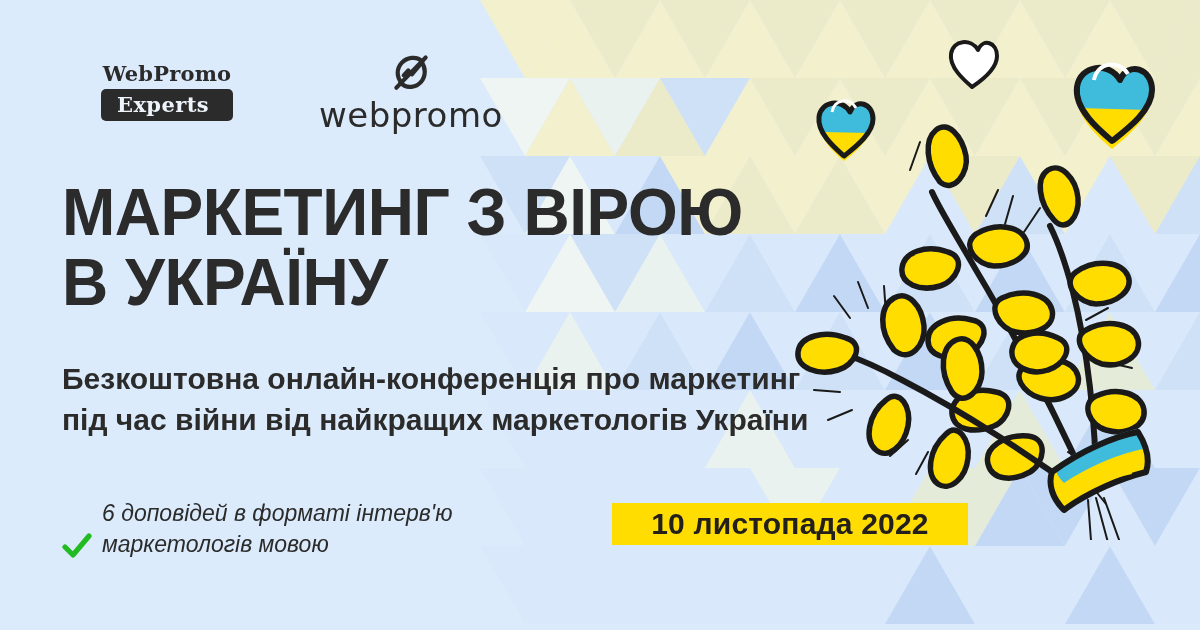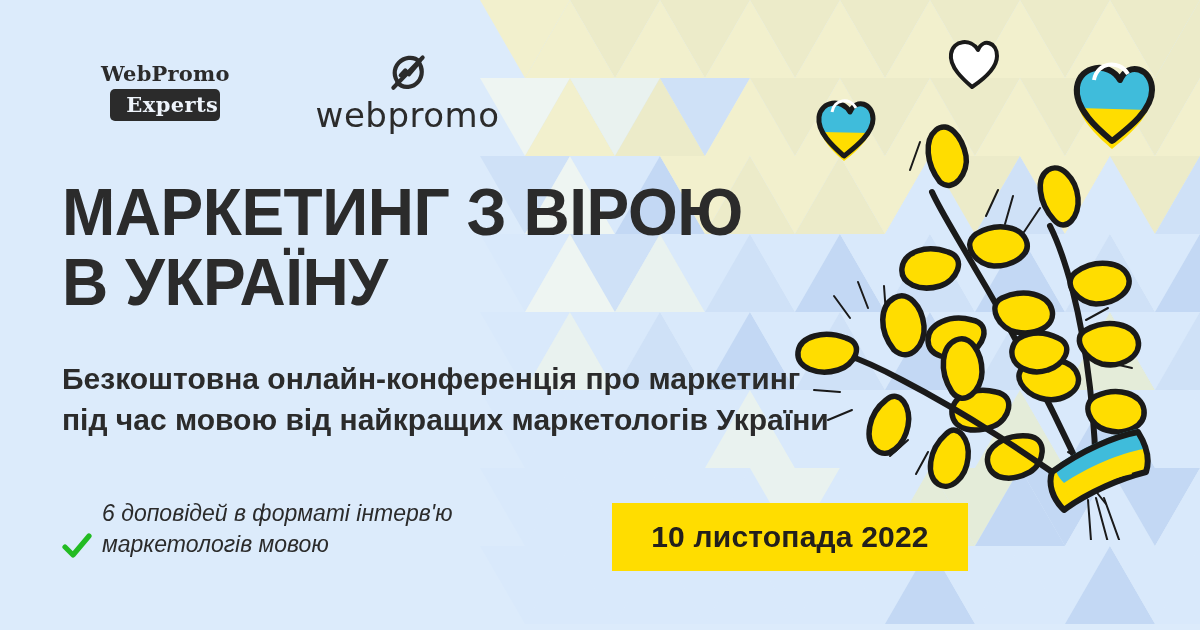--- a/index.html
+++ b/index.html
@@ -49,21 +49,21 @@
     font-weight:700;
     font-size:21px;
     letter-spacing:.2px;
     color:#2b2b2b;
     line-height:1;
     margin-bottom:5px;
   }
   .wp-experts .wp-badge {
     background:#2b2b2b;
     border-radius:5px;
-    padding:5px 2px 6px 16px;
+    padding:5px 24px 6px 16px;
     font-family:"DejaVu Serif", serif;
     font-weight:700;
     font-size:21px;
     color:#eef4fb;
     letter-spacing:.4px;
     line-height:1;
   }
 
   .wp-promo { display:flex; flex-direction:column; align-items:center; gap:2px; }
   .wp-promo .wp-mark { width:44px; height:44px; display:block; }
@@ -115,21 +115,21 @@
     font-family:"Liberation Sans", sans-serif;
     font-style:italic;
     font-size:23px;
     line-height:1.35;
     color:#2b2b2b;
   }
 
   #date-badge {
     position:absolute;
     left:612px; top:503px;
-    width:356px; height:68px;
+    width:356px; height:42px;
     background:#ffdd00;
     display:flex;
     align-items:center;
     justify-content:center;
   }
   #date-badge .dtext {
     font-family:"Liberation Sans", sans-serif;
     font-weight:700;
     font-size:30px;
     color:#23201c;
@@ -451,21 +451,21 @@
 
   </div>
 
   <h1 id="headline">
     <span>МАРКЕТИНГ З ВІРОЮ</span><br>
     <span>В УКРАЇНУ</span>
   </h1>
 
   <p id="subtitle">
     <span>Безкоштовна онлайн-конференція про маркетинг</span><br>
-    <span>під час мовою від найкращих маркетологів України</span>
+    <span>під час війни від найкращих маркетологів України</span>
   </p>
 
   <div id="bullet">
     <svg class="check" viewBox="0 0 30 28">
       <path d="M3 15 L11 23 L27 4" fill="none" stroke="#22bb22" stroke-width="5.2" stroke-linecap="round" stroke-linejoin="round"></path>
     </svg>
     <div class="btext">
       <span>6 доповідей в форматі інтерв'ю</span><br>
       <span>маркетологів мовою</span>
     </div>

